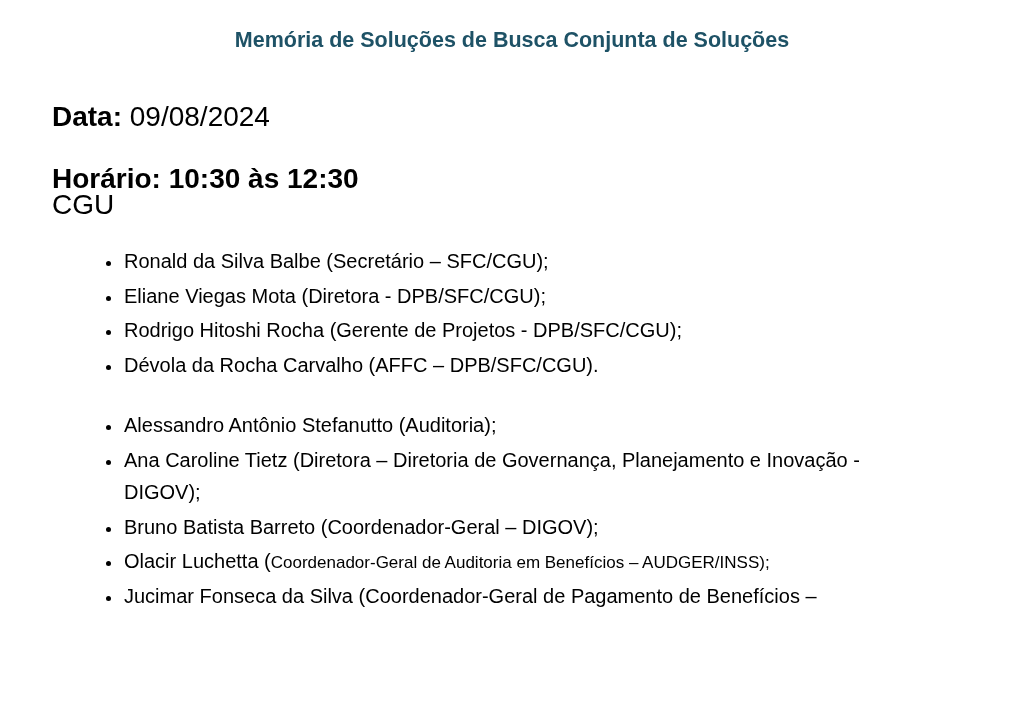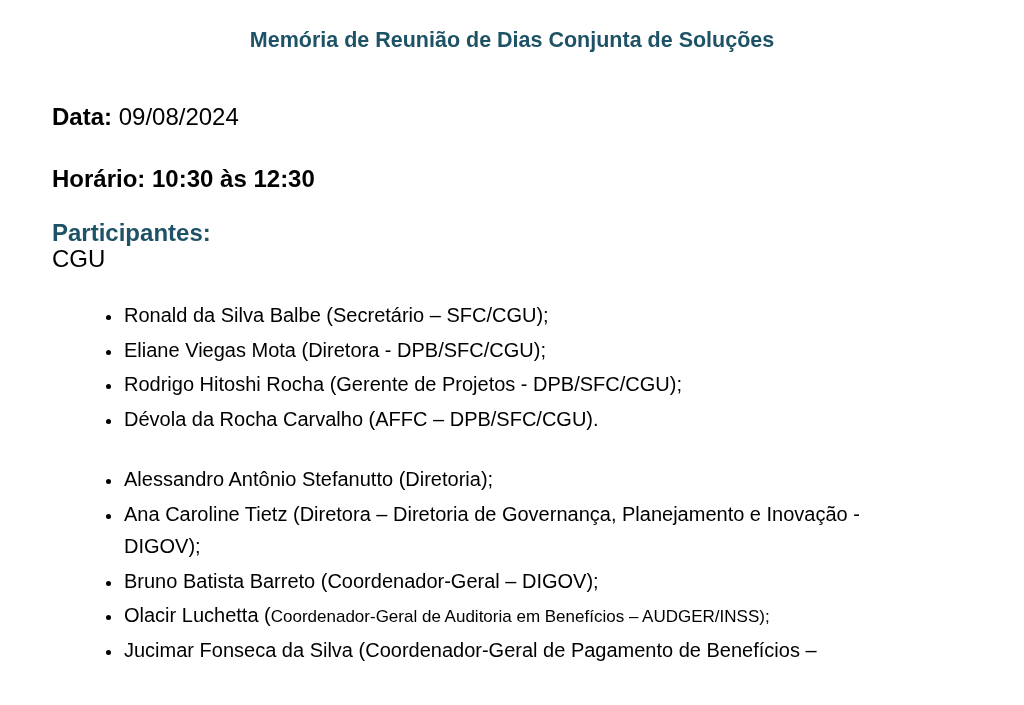--- a/index.html
+++ b/index.html
@@ -7,21 +7,21 @@
   html, body {
     margin: 0; padding: 0;
     width: 1024px; height: 705px;
     background: var(--paper);
     overflow: hidden;
     font-family: "Liberation Sans", sans-serif;
     color: var(--ink);
   }
   .page { width: 1024px; height: 705px; padding: 0 52px; }
 
-  p { margin: 0; font-size: 24px; line-height: 23px; }
+  p { margin: 0; font-size: 28px; line-height: 23px; }
 
   .title {
     margin-top: 28px;
     font-size: 21.5px;
     line-height: 24px;
     font-weight: 700;
     color: var(--accent);
     text-align: center;
   }
 
@@ -54,40 +54,39 @@
   }
   li.member::marker { font-size: 16px; }
   .member-text  { white-space: pre-wrap; text-align: center; }
   .member-small { font-size: 17px; }
 </style>
 </head>
 <body>
 
 <div class="page">
 
-  <p class="title">Memória de Reunião de Dias Conjunta de Soluções</p>
+  <p class="title">Memória de Soluções de Busca Conjunta de Soluções</p>
 
   <p class="meta-data"><span class="label">Data:</span> <span>09/08/2024</span></p>
 
   <p class="meta-time"><span>Horário:</span> <span>10:30 às 12:30</span></p>
 
-  <p class="participants-heading">Participantes:</p>
 
   <p class="group-name cgu">CGU</p>
 
   <ul class="member-list cgu">
     <li class="member"><span class="member-text">Ronald da Silva Balbe (Secretário – SFC/CGU);</span><span class="member-small"></span></li>
     <li class="member"><span class="member-text">Eliane Viegas Mota (Diretora - DPB/SFC/CGU);</span><span class="member-small"></span></li>
     <li class="member"><span class="member-text">Rodrigo Hitoshi Rocha (Gerente de Projetos - DPB/SFC/CGU);</span><span class="member-small"></span></li>
     <li class="member"><span class="member-text">Dévola da Rocha Carvalho (AFFC – DPB/SFC/CGU).</span><span class="member-small"></span></li>
   </ul>
 
 
   <ul class="member-list inss">
-    <li class="member"><span class="member-text">Alessandro Antônio Stefanutto (Diretoria);</span><span class="member-small"></span></li>
+    <li class="member"><span class="member-text">Alessandro Antônio Stefanutto (Auditoria);</span><span class="member-small"></span></li>
     <li class="member"><span class="member-text">Ana Caroline Tietz (Diretora – Diretoria de Governança, Planejamento e Inovação -
 DIGOV);</span><span class="member-small"></span></li>
     <li class="member"><span class="member-text">Bruno Batista Barreto (Coordenador-Geral – DIGOV);</span><span class="member-small"></span></li>
     <li class="member"><span class="member-text">Olacir Luchetta (</span><span class="member-small">Coordenador-Geral de Auditoria em Benefícios – AUDGER/INSS);</span></li>
     <li class="member"><span class="member-text">Jucimar Fonseca da Silva (Coordenador-Geral de Pagamento de Benefícios –</span><span class="member-small"></span></li>
   </ul>
 
 </div>
 
 </body></html>

